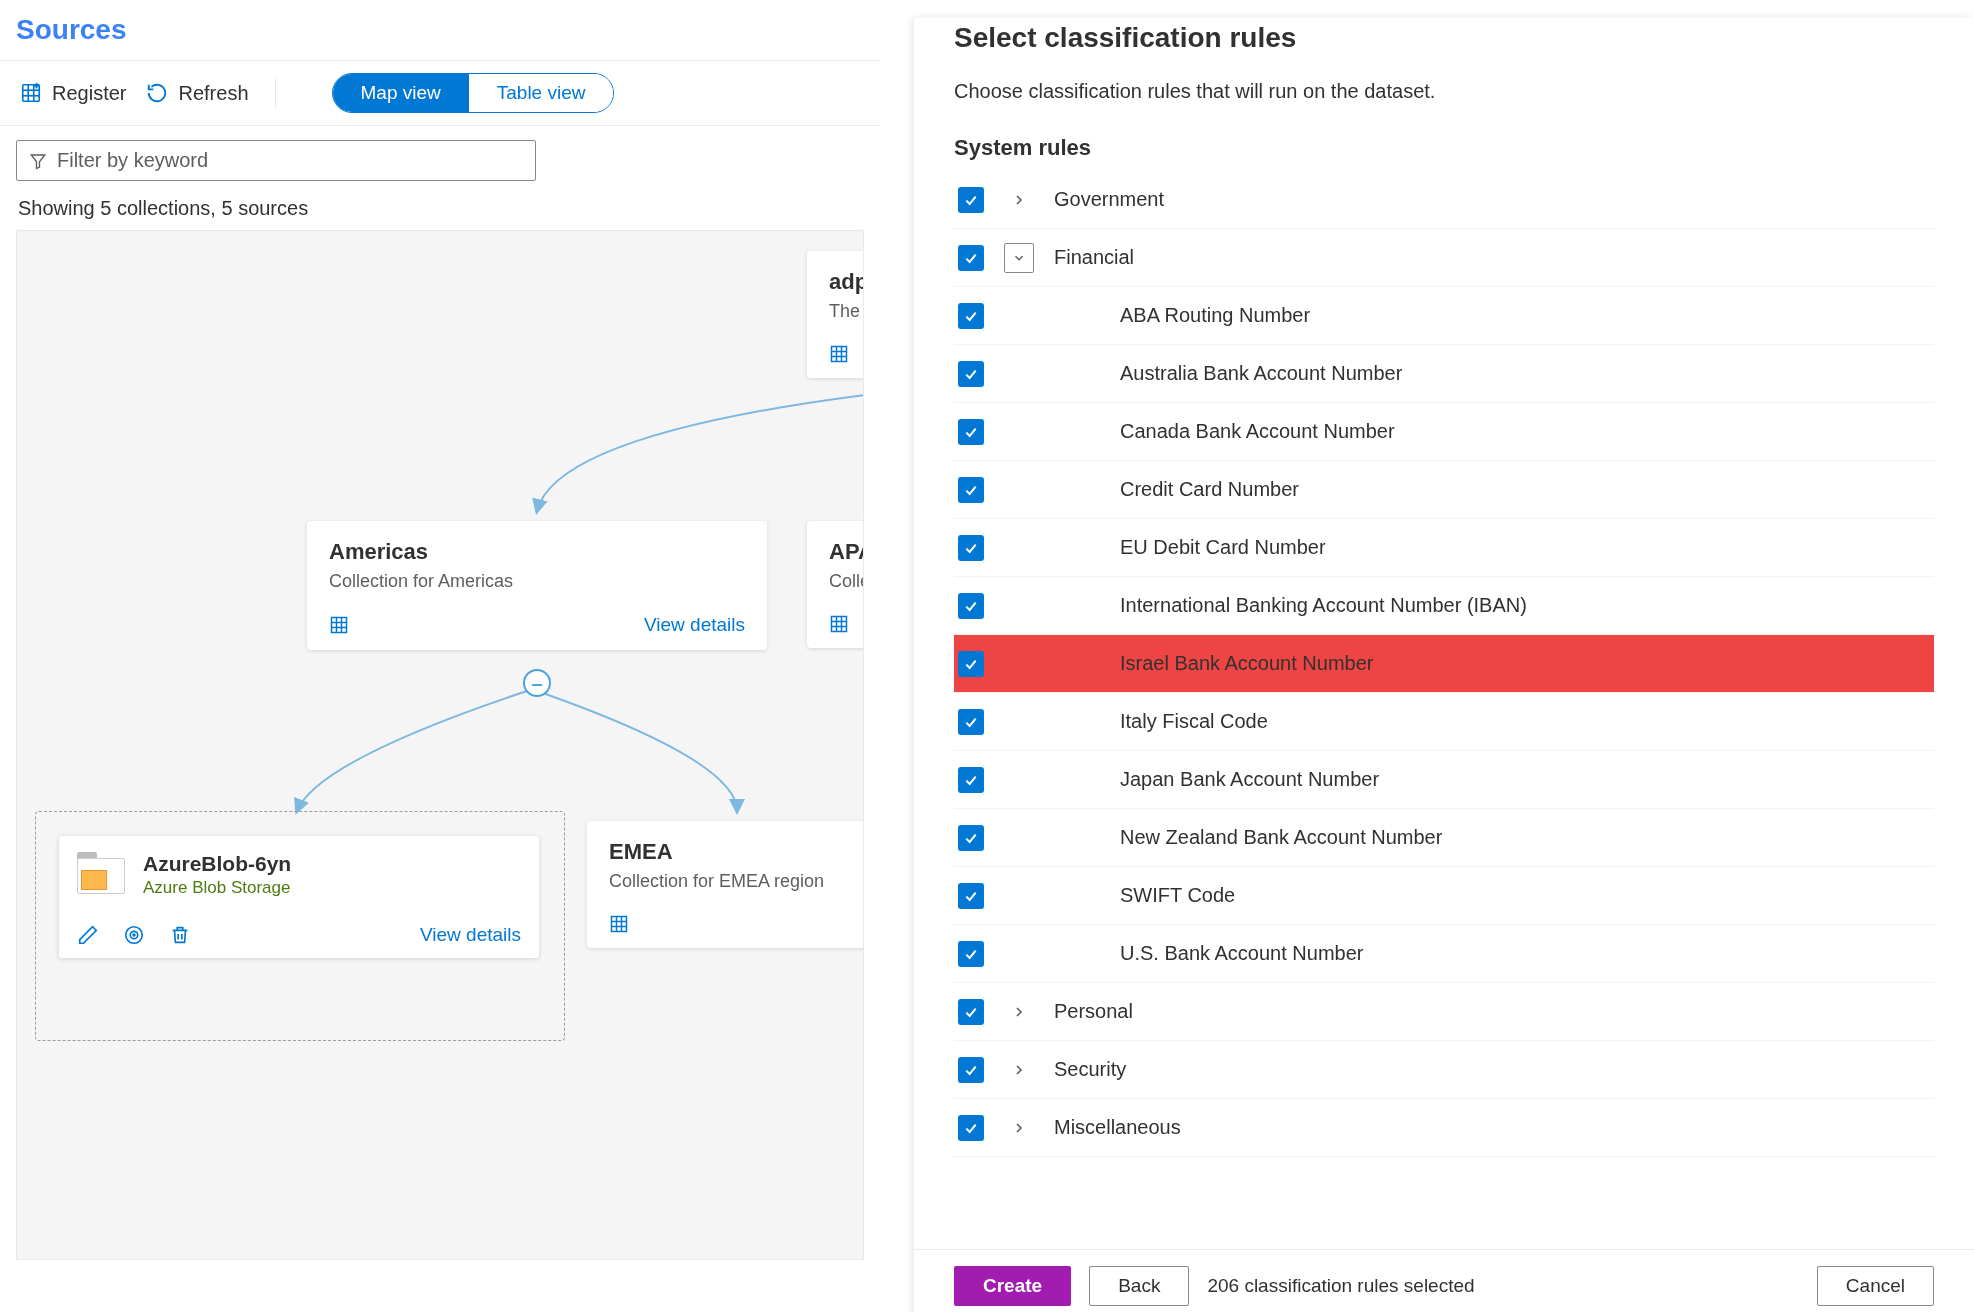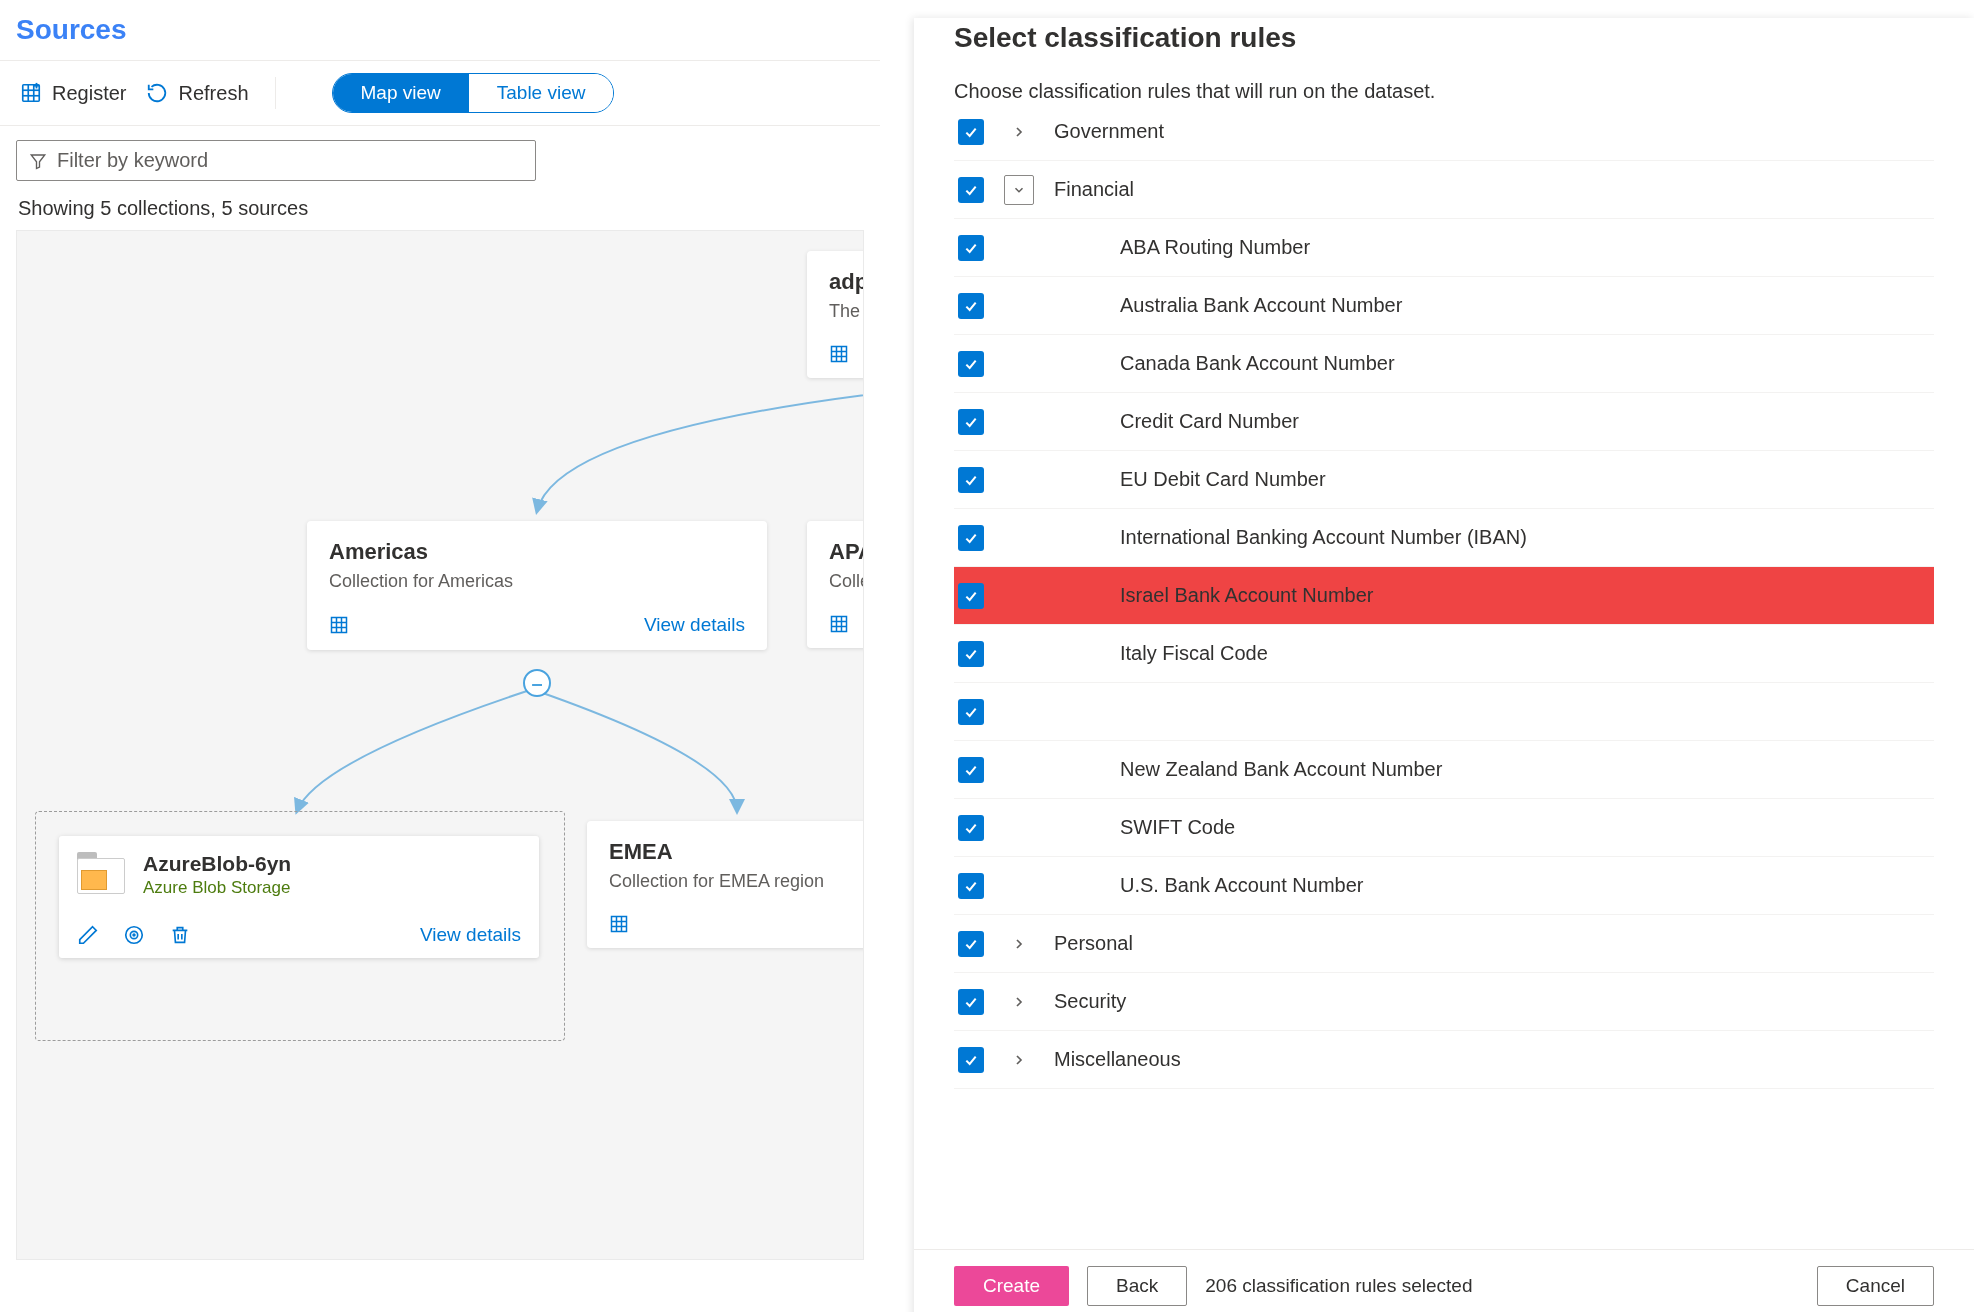--- a/index.html
+++ b/index.html
@@ -67,21 +67,21 @@
 .rule-row.highlighted { background: #ef4444; }
 .chk { width: 26px; height: 26px; background: #0078d4; border-radius: 3px; display: inline-flex; align-items: center; justify-content: center; flex-shrink:0; cursor:pointer; margin-left:4px;}
 .chk svg { stroke: #fff; }
 .expander { width: 30px; height: 30px; border: 1px solid #8a8886; border-radius: 2px; display:inline-flex; align-items:center; justify-content:center; cursor:pointer; flex-shrink:0;}
 .chevron { width:30px; display:inline-flex; align-items:center; justify-content:center; color:#605e5c; cursor:pointer; flex-shrink:0;}
 .rule-label { flex: 1; }
 .child-indent { width: 96px; flex-shrink:0; }
 
 .panel-footer { display:flex; align-items:center; gap:18px; padding: 16px 40px 24px 40px; border-top: 1px solid #edebe9; background:#fff;}
 .btn { padding: 8px 28px; font-size: 19px; border-radius: 2px; cursor: pointer; border:1px solid transparent;}
-.btn.primary { background: #ec4899; color: #fff; font-weight:400;}
+.btn.primary { background: #a21caf; color: #fff; font-weight:700;}
 .btn.secondary { background: #fff; color: #323130; border:1px solid #8a8886;}
 .status-text { font-size: 19px; color:#323130; }
 .spacer { flex:1;}
 
 
 .ico { display:inline-flex; }
 </style>
 </head>
 <body>
 
@@ -252,20 +252,21 @@
         </span>
       </div>
     </div>
   </div>
 </div>
 
 <div class="panel">
   <div class="panel-inner">
     <h2>Select classification rules</h2>
     <div class="desc">Choose classification rules that will run on the dataset.</div>
+    <div class="section-title">System rules</div>
     <div id="rules-container">
         <div class="rule-row">
           <span class="chk">
             <svg width="16" height="16" viewBox="0 0 24 24" fill="none" stroke-width="3">
               <polyline points="5 13 10 18 19 7"></polyline>
             </svg>
           </span>
           <span class="chevron">
             <svg width="16" height="16" viewBox="0 0 24 24" fill="none" stroke="#605e5c" stroke-width="2.5">
               <polyline points="9 6 15 12 9 18"></polyline>
@@ -358,20 +359,21 @@
           <span class="child-indent"></span>
           <span class="rule-label">Italy Fiscal Code</span>
         </div>
         <div class="rule-row child">
           <span class="chk">
             <svg width="16" height="16" viewBox="0 0 24 24" fill="none" stroke-width="3">
               <polyline points="5 13 10 18 19 7"></polyline>
             </svg>
           </span>
           <span class="child-indent"></span>
+          <span class="rule-label">Japan Bank Account Number</span>
         </div>
         <div class="rule-row child">
           <span class="chk">
             <svg width="16" height="16" viewBox="0 0 24 24" fill="none" stroke-width="3">
               <polyline points="5 13 10 18 19 7"></polyline>
             </svg>
           </span>
           <span class="child-indent"></span>
           <span class="rule-label">New Zealand Bank Account Number</span>
         </div>

